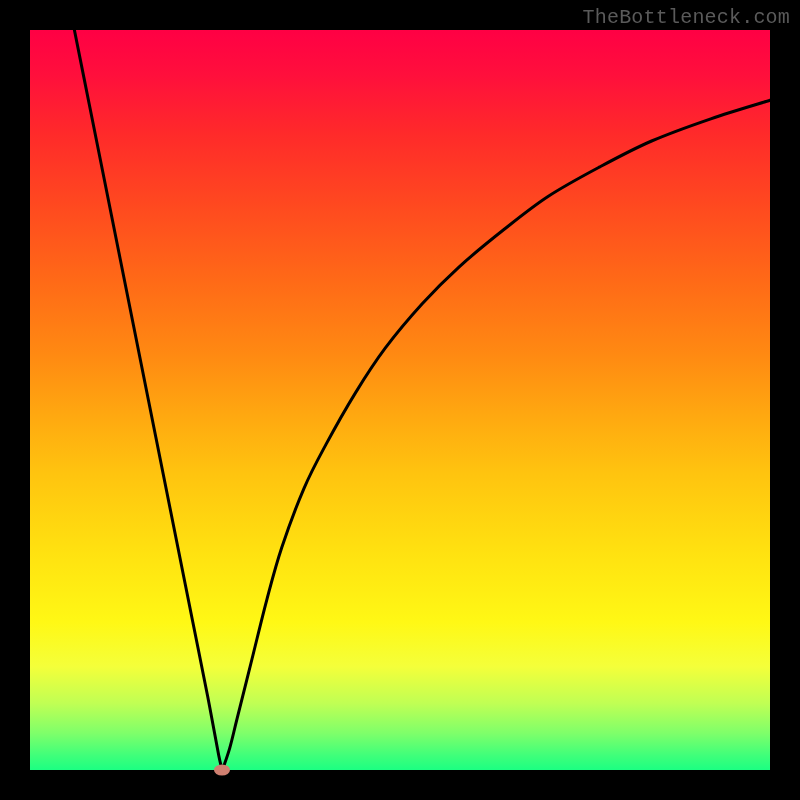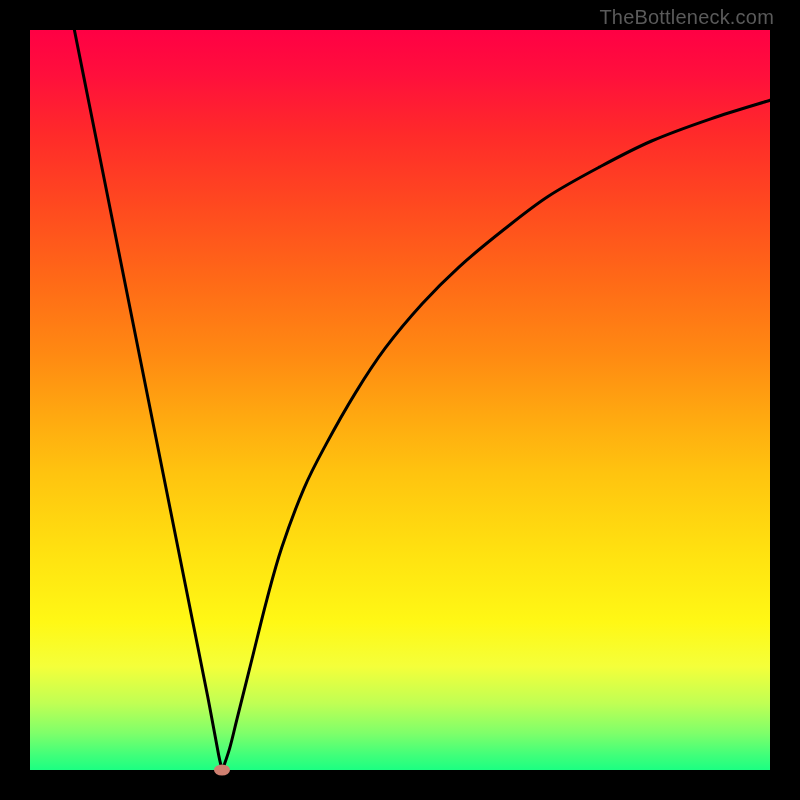--- a/index.html
+++ b/index.html
@@ -39,27 +39,28 @@
       #f4ff3a 86%,
       #c0ff54 91%,
       #7fff6a 95%,
       #40ff7a 98%,
       #1cff82 100%
     );
   }
   .watermark {
     position: absolute;
     top: 6px;
-    right: 26px;
+    right: 10px;
     color: #5a5a5a;
     font-size: 20px;
     font-weight: 500;
     letter-spacing: 0.2px;
     z-index: 5;
     user-select: none;
+    font-family: Liberation Mono, monospace;
   }
   svg.curve {
     position: absolute;
     left: 0;
     top: 0;
     width: 740px;
     height: 740px;
     overflow: visible;
   }
   .marker {

